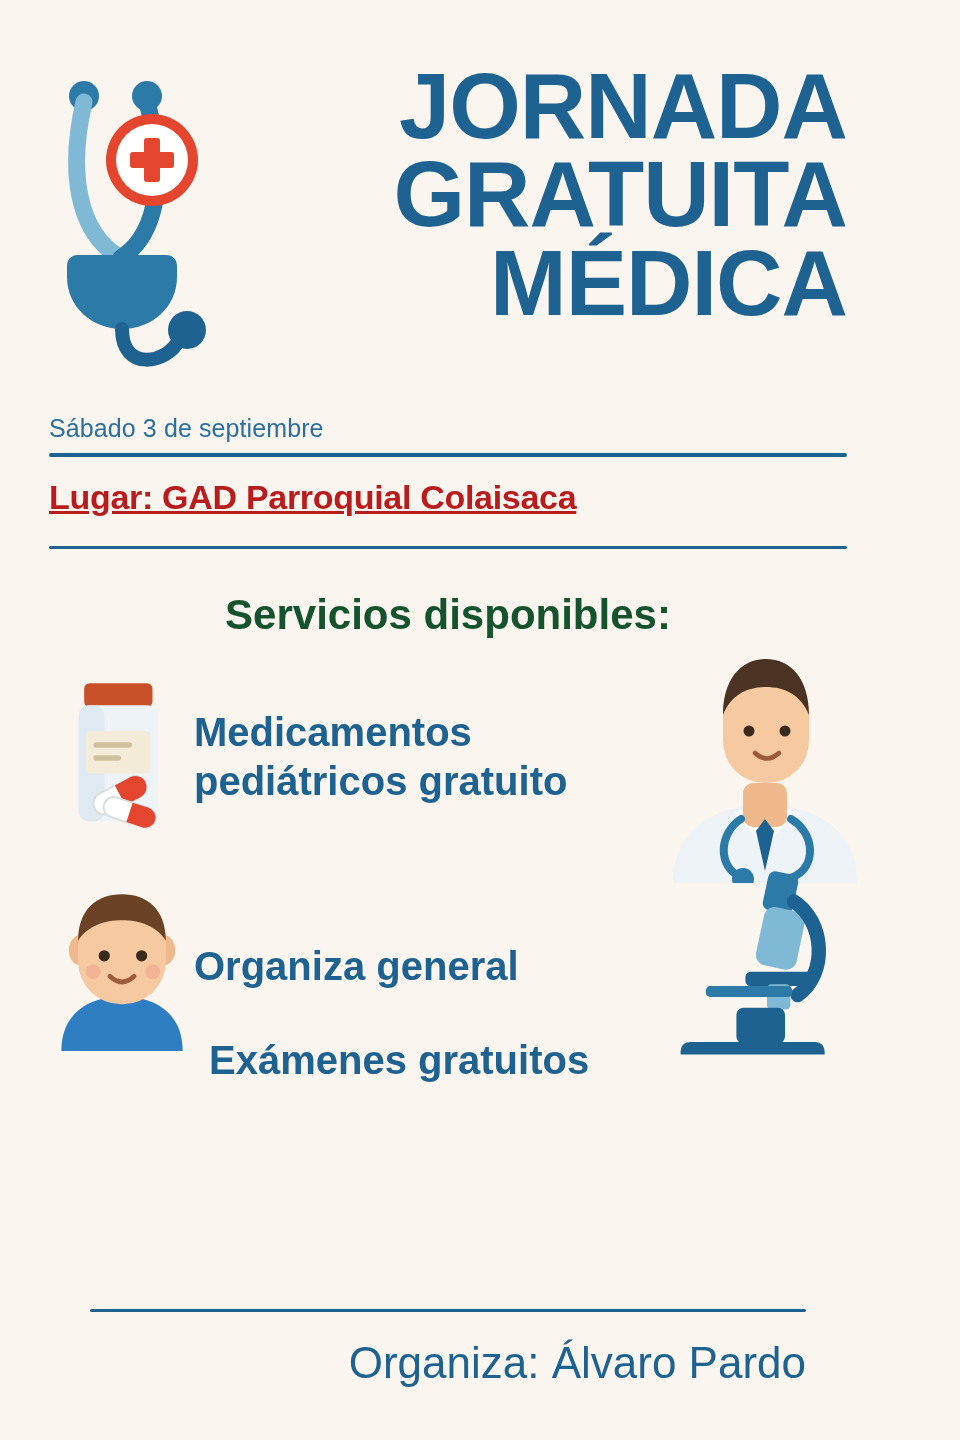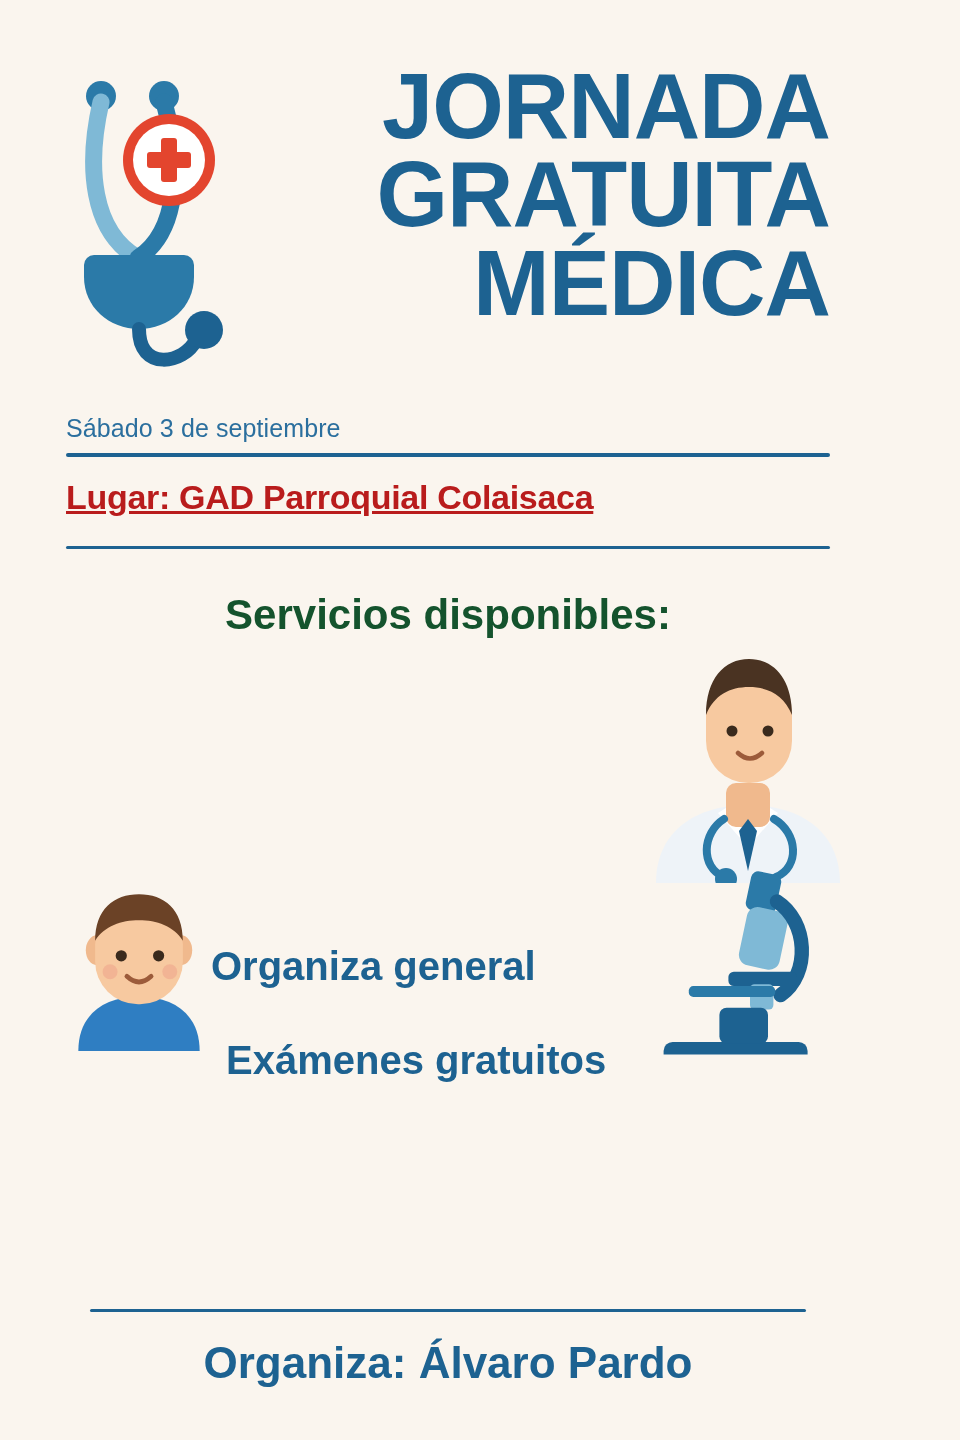--- a/index.html
+++ b/index.html
@@ -14,21 +14,21 @@
     color: #1d5e8c;
     overflow: hidden;
     position: relative;
   }
 
   .poster {
     position: relative;
     width: 896px;
     height: 1440px;
     box-sizing: border-box;
-    padding: 0 66px;
+    padding: 0 49px;
   }
 
   
   .header {
     display: flex;
     align-items: flex-start;
     padding-top: 62px;
   }
   .stethoscope {
     width: 180px;
@@ -134,23 +134,23 @@
   .footer {
     position: absolute;
     left: 90px;
     right: 90px;
     bottom: 52px;
   }
   .footer .rule {
     margin-bottom: 26px;
   }
   .organizer {
-    text-align: center;
+    text-align: right;
     font-size: 44px;
-    font-weight: bold;
+    font-weight: normal;
     color: #1d6291;
   }
 </style>
 </head>
 <body>
 
 <div class="poster">
 
   <div class="header">
 
@@ -189,20 +189,42 @@
   <div class="info-block">
     <div class="info-line">Lugar: GAD Parroquial Colaisaca</div>
   </div>
 
   <div class="rule thin"></div>
 
   <div class="services-title">Servicios disponibles:</div>
 
   <div class="services">
 
+    <div class="service-row row1">
+      <div class="icon-left">
+        <svg viewBox="0 0 130 180" width="120" height="168" aria-hidden="true">
+          <rect x="24" y="10" width="74" height="26" rx="6" fill="#c8512a"></rect>
+          <rect x="18" y="34" width="86" height="126" rx="12" fill="#eef3f7"></rect>
+          <rect x="18" y="34" width="28" height="126" rx="12" fill="#dfe9f1"></rect>
+          <rect x="26" y="62" width="70" height="46" rx="5" fill="#f4ecd8"></rect>
+          <rect x="34" y="74" width="42" height="6" rx="3" fill="#cfc0a0"></rect>
+          <rect x="34" y="88" width="30" height="6" rx="3" fill="#cfc0a0"></rect>
+
+          <g transform="rotate(-28 62 132)">
+            <rect x="32" y="120" width="62" height="24" rx="12" fill="#ffffff" stroke="#d9dde0" stroke-width="2"></rect>
+            <path d="M63 120 h19 a12 12 0 0 1 12 12 a12 12 0 0 1 -12 12 h-19 z" fill="#e3452e"></path>
+          </g>
+          <g transform="rotate(18 70 150)">
+            <rect x="44" y="138" width="58" height="22" rx="11" fill="#ffffff" stroke="#d9dde0" stroke-width="2"></rect>
+            <path d="M73 138 h18 a11 11 0 0 1 11 11 a11 11 0 0 1 -11 11 h-18 z" fill="#e3452e"></path>
+          </g>
+        </svg>
+      </div>
+      <div class="service-text">Medicamentos pediátricos gratuito</div>
+    </div>
 
     <div class="service-row row2">
       <div class="icon-left">
         <svg viewBox="0 0 150 180" width="140" height="168" aria-hidden="true">
           <path d="M10 180 c0 -38 26 -58 65 -58 s65 20 65 58 z" fill="#2f7ec2"></path>
           <ellipse cx="30" cy="72" rx="12" ry="16" fill="#f0b98d"></ellipse>
           <ellipse cx="120" cy="72" rx="12" ry="16" fill="#f0b98d"></ellipse>
           <rect x="28" y="20" width="94" height="110" rx="46" fill="#f7c9a0"></rect>
           <path d="M28 62 c0 -34 20 -50 47 -50 s47 16 47 50 c-10 -16 -28 -22 -47 -22 s-37 6 -47 22 z" fill="#6b4226"></path>
           <circle cx="56" cy="78" r="6" fill="#3a2a1d"></circle>

